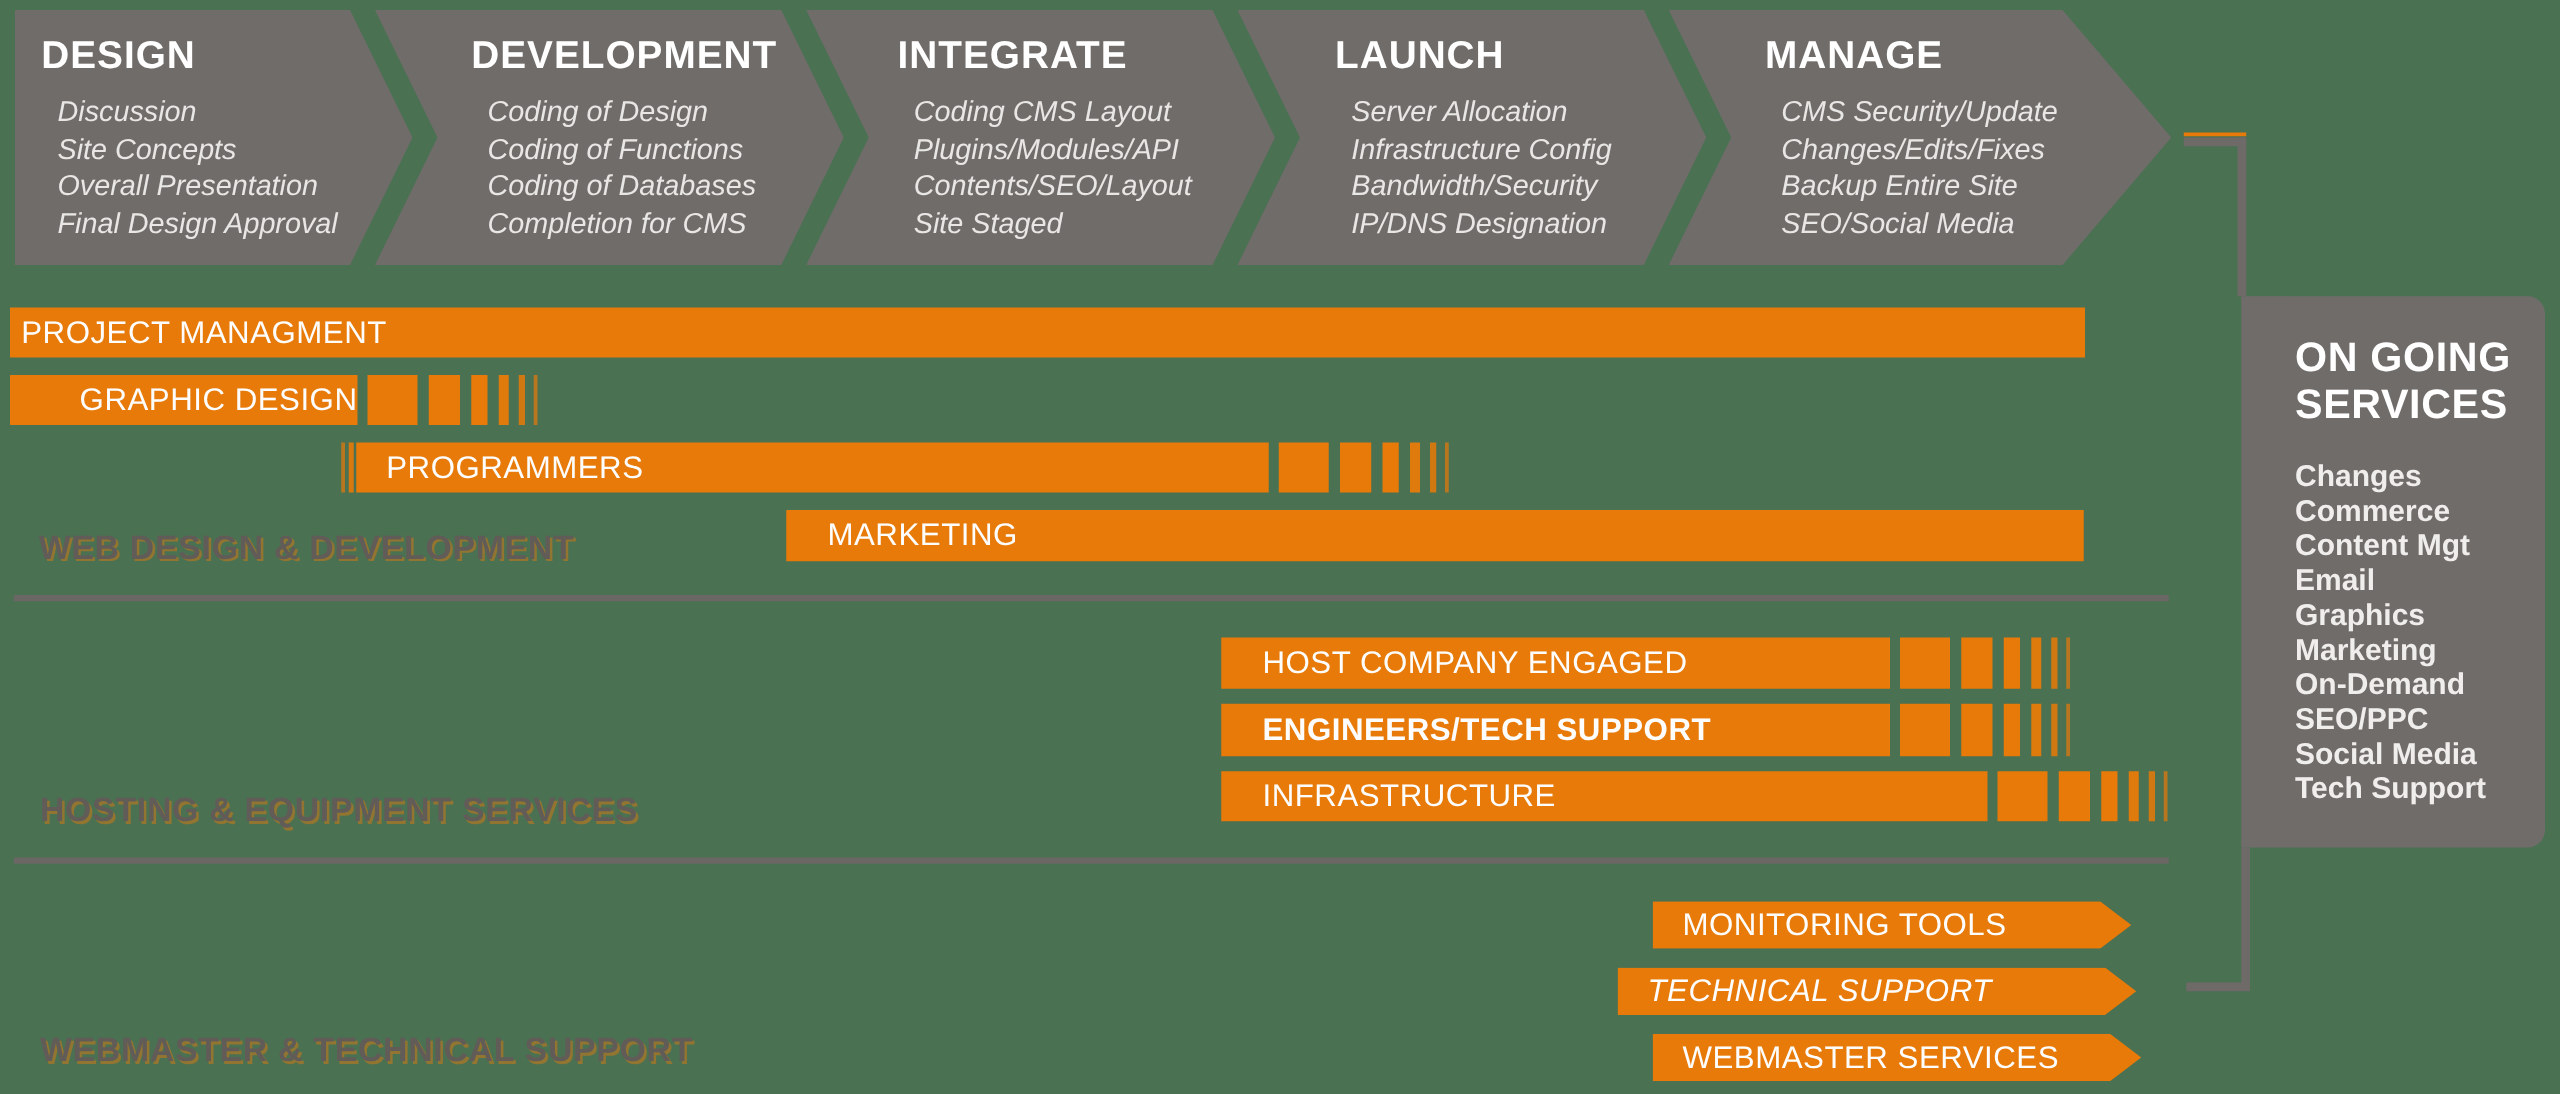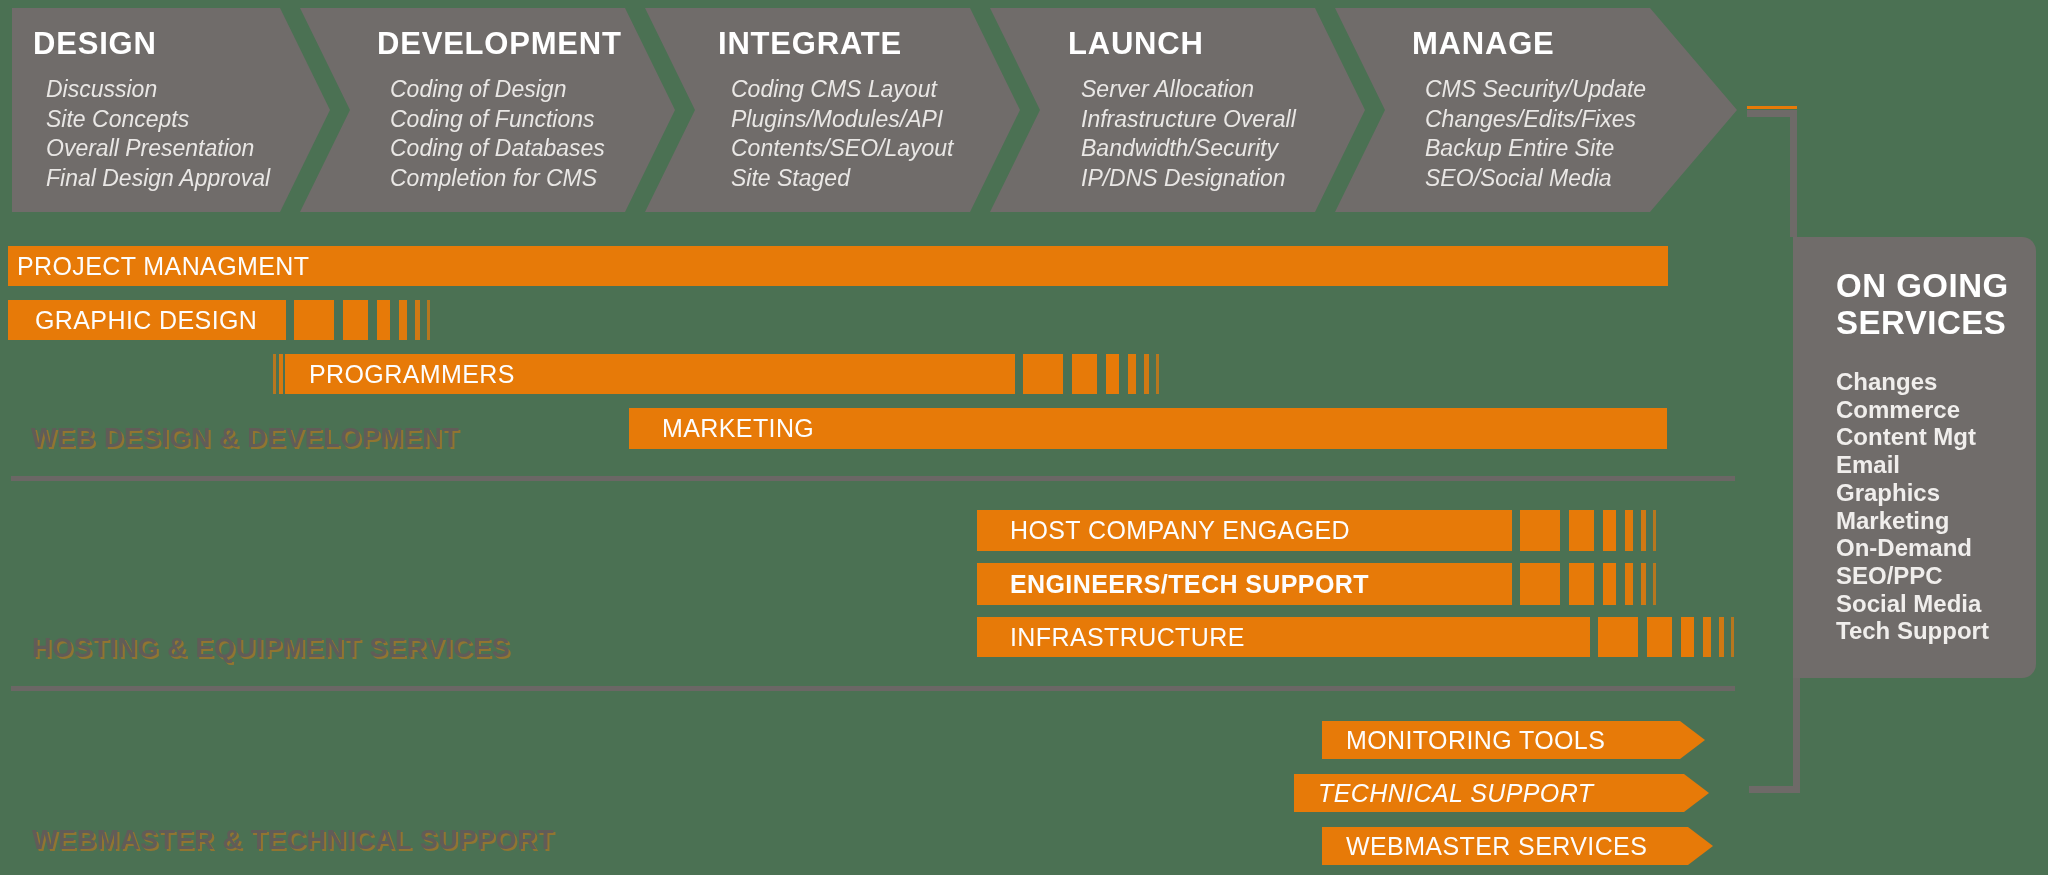--- a/index.html
+++ b/index.html
@@ -80,41 +80,41 @@
       <div>Plugins/Modules/API</div>
       <div>Contents/SEO/Layout</div>
       <div>Site Staged</div>
     </div>
   </div>
 
   <div class="chevron ch-mid" style="left:990px;width:375px;padding-left:78px;">
     <div class="ph-title">LAUNCH</div>
     <div class="ph-items">
       <div>Server Allocation</div>
-      <div>Infrastructure Overall</div>
+      <div>Infrastructure Config</div>
       <div>Bandwidth/Security</div>
       <div>IP/DNS Designation</div>
     </div>
   </div>
 
   <div class="chevron ch-last" style="left:1335px;width:402px;padding-left:77px;">
     <div class="ph-title">MANAGE</div>
     <div class="ph-items">
       <div>CMS Security/Update</div>
       <div>Changes/Edits/Fixes</div>
       <div>Backup Entire Site</div>
       <div>SEO/Social Media</div>
     </div>
   </div>
 
   <div id="gantt-layer">
       <div class="bar" style="left: 8px; top: 246px; width: 1660px; height: 40px; padding-left: 9px; background: rgb(231, 122, 8);">
         <span>PROJECT MANAGMENT</span>
       </div>
-      <div class="bar" style="left: 8px; top: 300px; width: 278px; height: 40px; padding-left: 27px; background: rgb(231, 122, 8);">
+      <div class="bar" style="left: 8px; top: 300px; width: 278px; height: 40px; padding-left: 27px; background: rgb(231, 122, 8); justify-content: flex-end;">
         <span>GRAPHIC DESIGN</span>
       </div>
       <div class="dash" style="left: 294px; top: 300px; width: 40px; height: 40px; opacity: 1; background: rgb(231, 122, 8);"></div>
       <div class="dash" style="left: 343px; top: 300px; width: 25px; height: 40px; opacity: 1; background: rgb(231, 122, 8);"></div>
       <div class="dash" style="left: 377px; top: 300px; width: 13px; height: 40px; opacity: 1; background: rgb(231, 122, 8);"></div>
       <div class="dash" style="left: 399px; top: 300px; width: 8px; height: 40px; opacity: 0.95; background: rgb(231, 122, 8);"></div>
       <div class="dash" style="left: 415px; top: 300px; width: 5px; height: 40px; opacity: 0.85; background: rgb(231, 122, 8);"></div>
       <div class="dash" style="left: 427px; top: 300px; width: 3px; height: 40px; opacity: 0.7; background: rgb(231, 122, 8);"></div>
       <div class="bar" style="left: 285px; top: 354px; width: 730px; height: 40px; padding-left: 24px; background: rgb(231, 122, 8);">
         <span>PROGRAMMERS</span>

